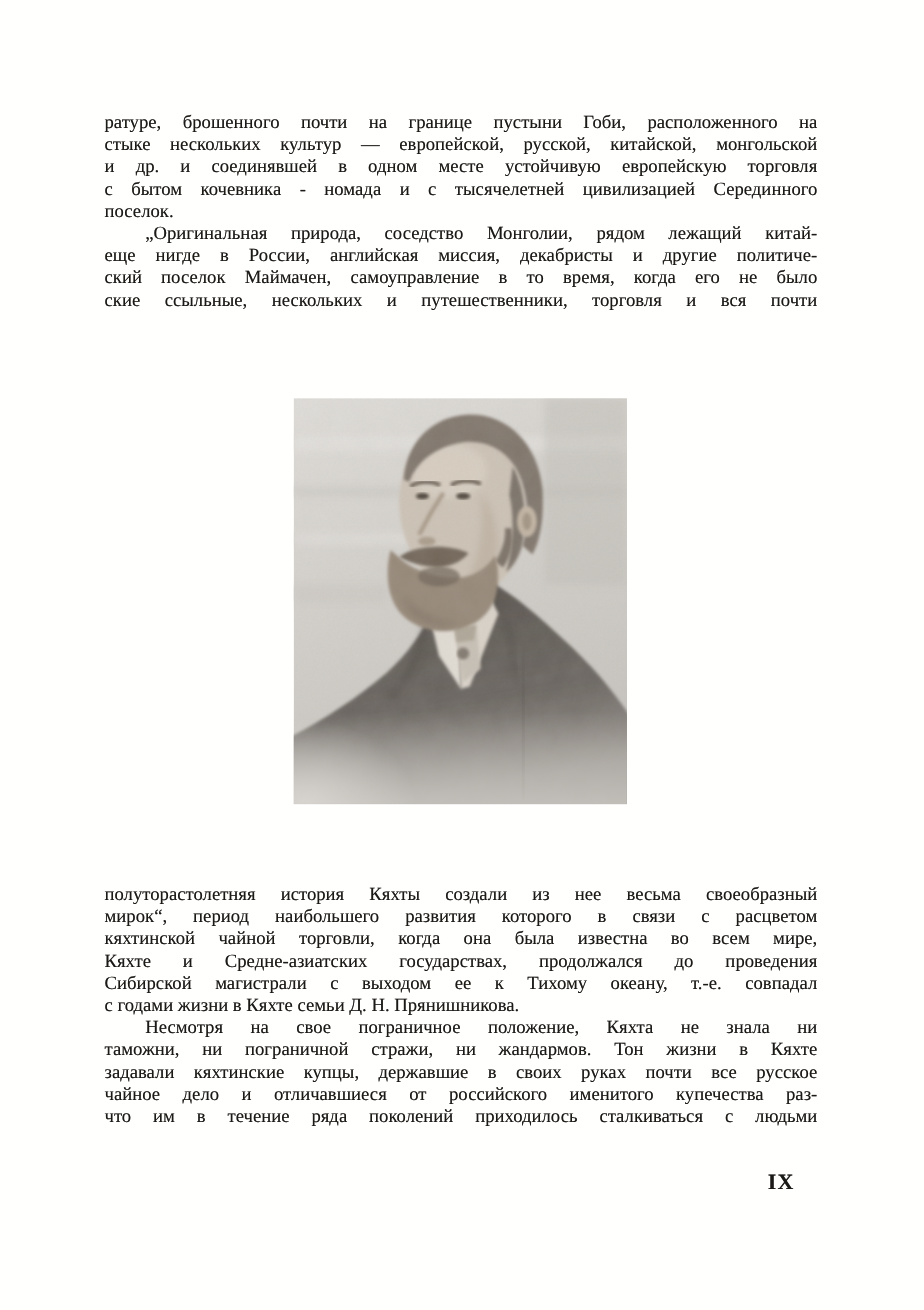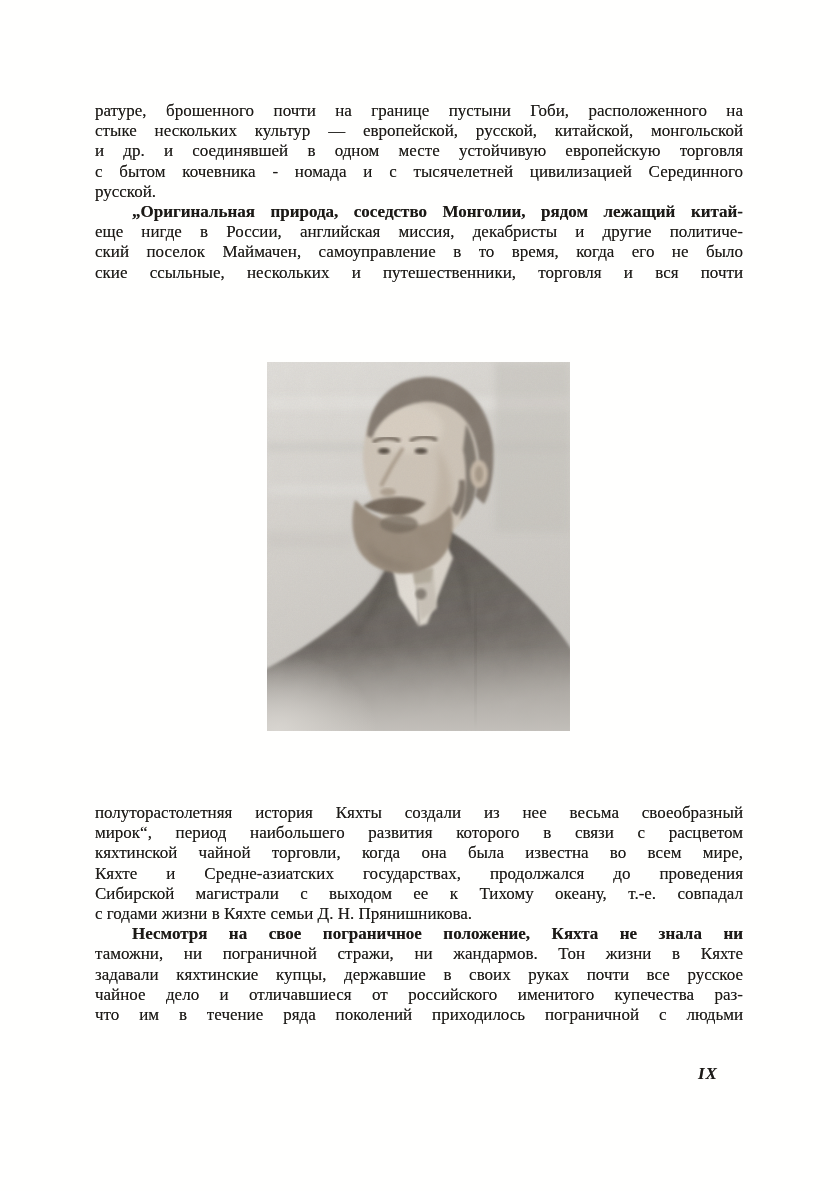--- a/index.html
+++ b/index.html
@@ -7,47 +7,46 @@
     position:relative; width:840px; height:1191px; background:#fffffe;
     font-family:"Liberation Serif","DejaVu Serif",serif;
     color:#1c1a17; overflow:hidden;
   }
   .text-block { position:absolute; left:95px; width:648px; font-size:17px; line-height:20.2px; }
   .text-block .line { text-shadow:0 0 0.5px rgba(20,18,15,0.55); }
   .upper { top:101px; }
   .lower { top:803px; }
   .line.just  { text-align:justify; text-align-last:justify; }
   .line.flush { text-align:left; }
-  .line.indent { text-indent:37px;font-weight:bold; }
+  .line.indent { text-indent:37px; }
   .photo-figure { position:absolute; left:267px; top:362px; width:303px; height:369px; margin:0; }
   .photo-figure svg { display:block; }
   .caption {
     position:absolute; left:267px; top:749px; width:303px;
     text-align:center; font-size:14.5px; line-height:18.5px; letter-spacing:0.4px;
     text-shadow:0 0 0.4px rgba(20,18,15,0.5);
   }
   .page-number {
     position:absolute; left:698px; top:1064px; width:40px;
-    font-size:17px; font-weight:bold; letter-spacing:1px;
+    font-size:20px; font-weight:bold; letter-spacing:1px;
     text-shadow:0 0 0.4px rgba(20,18,15,0.5);
-    font-style:italic;
   }
 </style>
 </head>
 <body>
 
 <div class="page">
 
   <section class="text-block upper">
       <div class="paragraph">
         <div class="line just">ратуре, брошенного почти на границе пустыни Гоби, расположенного на</div>
         <div class="line just">стыке нескольких культур — европейской, русской, китайской, монгольской</div>
         <div class="line just">и др. и соединявшей в одном месте устойчивую европейскую торговля</div>
         <div class="line just">с бытом кочевника - номада и с тысячелетней цивилизацией Серединного</div>
-        <div class="line flush">русской.</div>
+        <div class="line flush">поселок.</div>
       </div>
       <div class="paragraph">
         <div class="line just indent">„Оригинальная природа, соседство Монголии, рядом лежащий китай-</div>
         <div class="line just">еще нигде в России, английская миссия, декабристы и другие политиче-</div>
         <div class="line just">ский поселок Маймачен, самоуправление в то время, когда его не было</div>
         <div class="line just">ские ссыльные, нескольких и путешественники, торговля и вся почти</div>
       </div>
     </section>
 
   <figure class="photo-figure">
@@ -147,19 +146,19 @@
         <div class="line just">кяхтинской чайной торговли, когда она была известна во всем мире,</div>
         <div class="line just">Кяхте и Средне-азиатских государствах, продолжался до проведения</div>
         <div class="line just">Сибирской магистрали с выходом ее к Тихому океану, т.-е. совпадал</div>
         <div class="line flush">с годами жизни в Кяхте семьи Д. Н. Прянишникова.</div>
       </div>
       <div class="paragraph">
         <div class="line just indent">Несмотря на свое пограничное положение, Кяхта не знала ни</div>
         <div class="line just">таможни, ни пограничной стражи, ни жандармов. Тон жизни в Кяхте</div>
         <div class="line just">задавали кяхтинские купцы, державшие в своих руках почти все русское</div>
         <div class="line just">чайное дело и отличавшиеся от российского именитого купечества раз-</div>
-        <div class="line just">что им в течение ряда поколений приходилось пограничной с людьми</div>
+        <div class="line just">что им в течение ряда поколений приходилось сталкиваться с людьми</div>
       </div>
     </section>
 
   <div class="page-number">IX</div>
 
 </div>
 
 </body></html>

